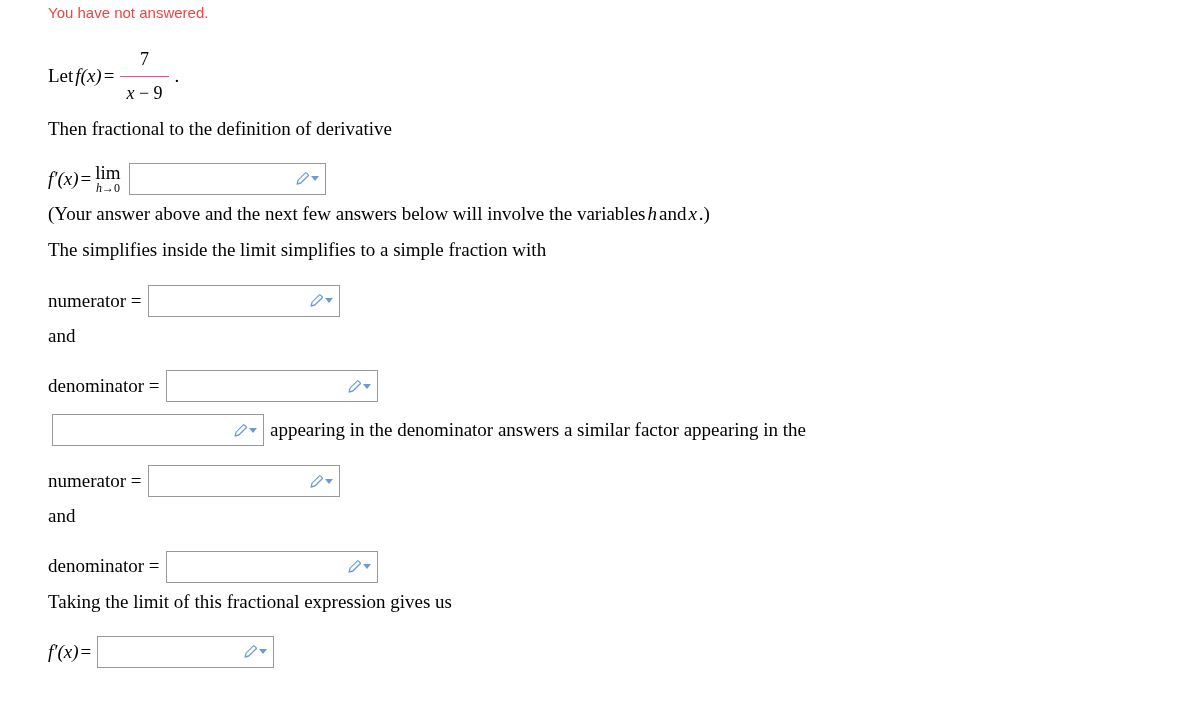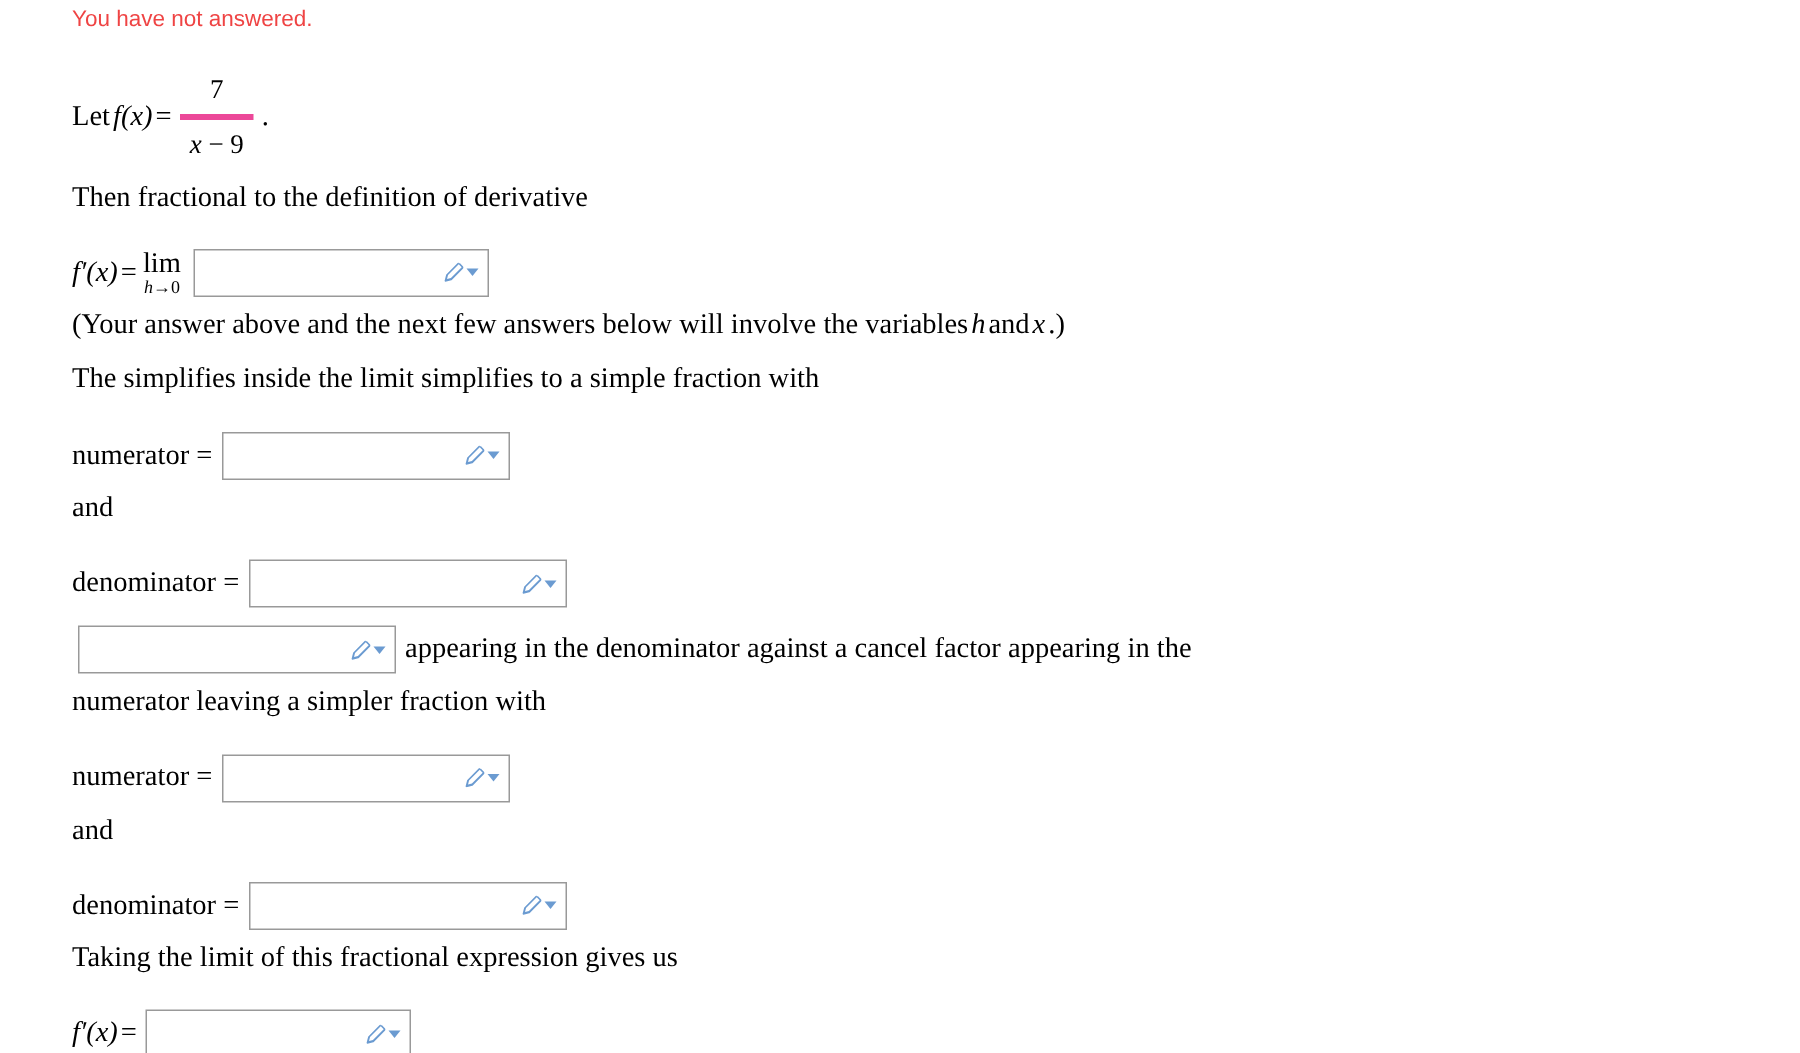--- a/index.html
+++ b/index.html
@@ -37,21 +37,21 @@
       flex-direction: column;
       align-items: center;
       vertical-align: middle;
       margin: 0 4px;
       font-size: 18px;
     }
     .frac .num {
       padding: 0 6px 2px 6px;
     }
     .frac .den {
-      border-top: 4px solid #ec4899;
+      border-top: 1px solid #ec4899;
       padding: 2px 6px 0 6px;
     }
     .lim-block {
       display: inline-flex;
       flex-direction: column;
       align-items: center;
       vertical-align: middle;
       margin: 0 2px;
       line-height: 1;
     }
@@ -194,26 +194,23 @@
   <div class="line row-gap" style="margin-top:12px;">
     <span class="answer-input-wrap">
       <input class="answer-input" style="width: 175px;" type="text">
       <span class="input-icon">
         <svg viewBox="0 0 16 16">
             <path fill="currentColor" d="M12.1 1.5l2.4 2.4-8.8 8.8-3.2.8.8-3.2 8.8-8.8zm0-1.5c-.3 0-.5.1-.7.3l-9.5 9.5c-.1.1-.2.2-.2.4l-1.2 4.8c-.1.4.3.8.7.7l4.8-1.2c.1 0 .3-.1.4-.2l9.5-9.5c.4-.4.4-1 0-1.4l-2.4-2.4c-.2-.2-.4-.3-.7-.3h-.7z"></path>
           </svg>
         <span class="caret-down"></span>
       </span>
     </span>
-    <span> appearing in the denominator against a cancel factor appearing in the</span>
-  </div>
-
-  <div class="line">
-    <span>numerator leaving a simpler fraction with</span>
-  </div>
+    <span> appearing in the denominator answers a similar factor appearing in the</span>
+  </div>
+
 
   <div class="line row-gap">
     <span>numerator = </span>
     <span class="answer-input-wrap">
       <input class="answer-input" style="width: 155px;" type="text">
       <span class="input-icon">
         <svg viewBox="0 0 16 16">
             <path fill="currentColor" d="M12.1 1.5l2.4 2.4-8.8 8.8-3.2.8.8-3.2 8.8-8.8zm0-1.5c-.3 0-.5.1-.7.3l-9.5 9.5c-.1.1-.2.2-.2.4l-1.2 4.8c-.1.4.3.8.7.7l4.8-1.2c.1 0 .3-.1.4-.2l9.5-9.5c.4-.4.4-1 0-1.4l-2.4-2.4c-.2-.2-.4-.3-.7-.3h-.7z"></path>
           </svg>
         <span class="caret-down"></span>

